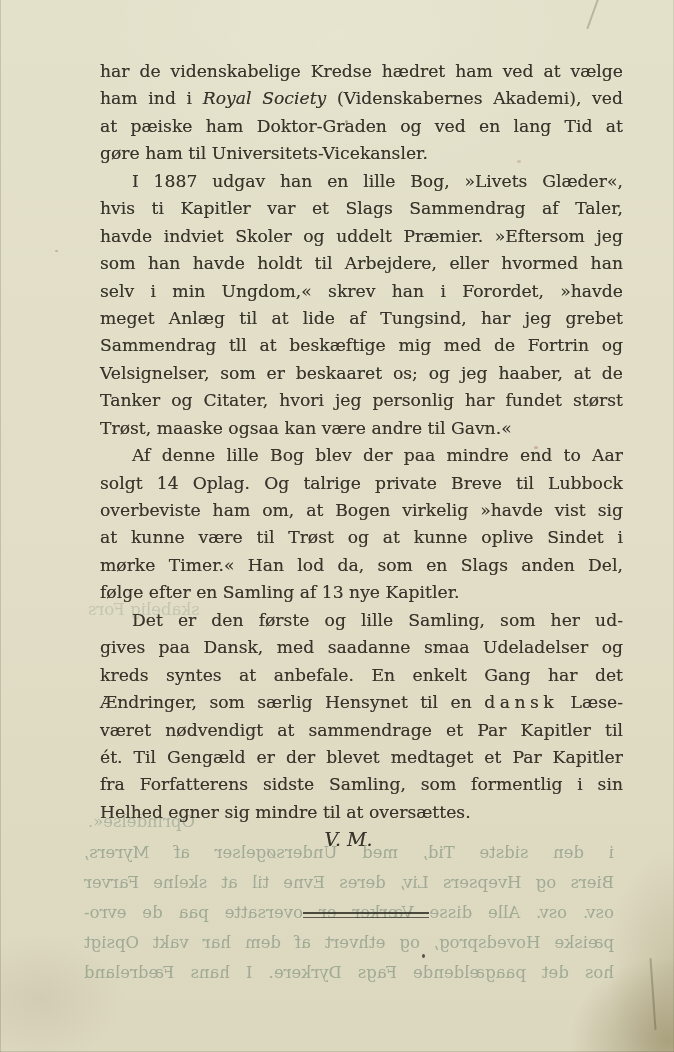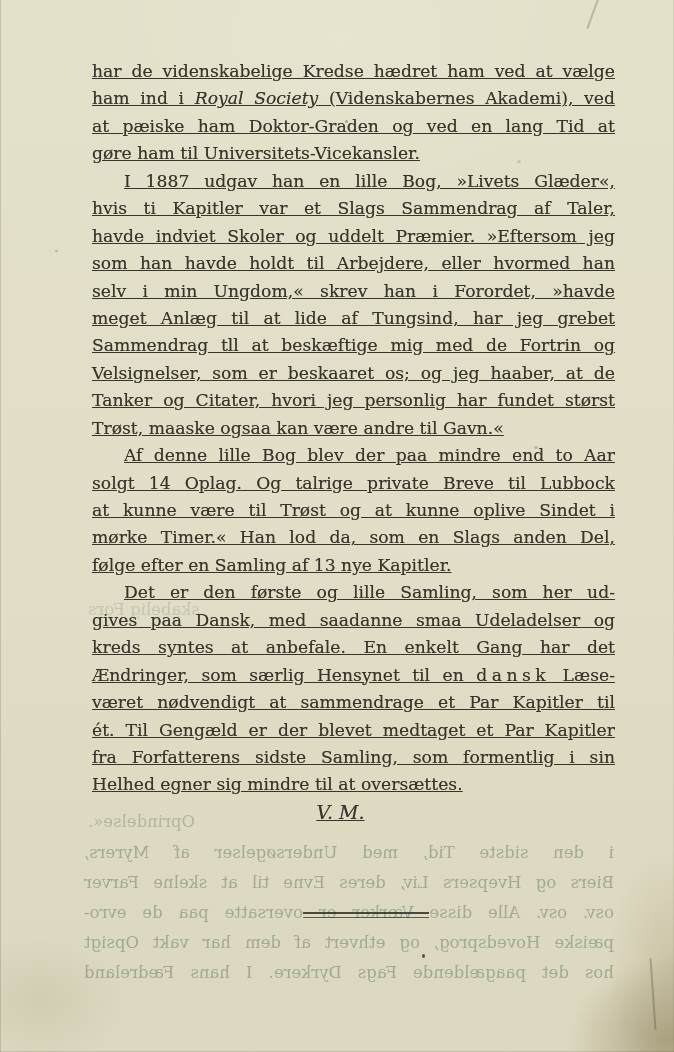--- a/index.html
+++ b/index.html
@@ -24,24 +24,23 @@
     filter:blur(0.55px);
     font-size:16.5px;
   }
   .bleed-block{position:absolute;top:838px;right:84px;width:530px;}
   .bleed-line{height:30px;line-height:30px;text-align:justify;text-align-last:justify;white-space:nowrap;}
   .bleed-frag{position:absolute;white-space:nowrap;}
   .frag-1{top:812px;right:88px;opacity:.75;}
   .frag-2{top:600px;right:88px;opacity:.45;}
   
   .text-block{
-    position:absolute;left:92px;top:58px;width:523px;
+    position:absolute;left:100px;top:58px;width:523px;
     color:#38342c;font-size:17.2px;
     text-shadow:0 0 .5px rgba(56,52,44,.55);
-    text-decoration:underline;
   }
   .line{
     height:27.45px;line-height:27.45px;
     text-align:justify;text-align-last:justify;
     white-space:nowrap;
   }
   .line.noj{text-align-last:left;}
   .line.ind{text-indent:32px;}
   .it{font-style:italic;}
   .sp{letter-spacing:4.5px;}
@@ -102,20 +101,21 @@
         <div class="line"><span>selv i min Ungdom,« skrev han i Forordet, »havde</span></div>
         <div class="line"><span>meget Anlæg til at lide af Tungsind, har jeg grebet</span></div>
         <div class="line"><span>Sammendrag tll at beskæftige mig med de Fortrin og</span></div>
         <div class="line"><span>Velsignelser, som er beskaaret os; og jeg haaber, at de</span></div>
         <div class="line"><span>Tanker og Citater, hvori jeg personlig har fundet størst</span></div>
         <div class="line noj"><span>Trøst, maaske ogsaa kan være andre til Gavn.«</span></div>
       </div>
       <div>
         <div class="line ind"><span>Af denne lille Bog blev der paa mindre end to Aar</span></div>
         <div class="line"><span>solgt 14 Oplag.  Og talrige private Breve til Lubbock</span></div>
+        <div class="line"><span>overbeviste ham om, at Bogen virkelig »havde vist sig</span></div>
         <div class="line"><span>at kunne være til Trøst og at kunne oplive Sindet i</span></div>
         <div class="line"><span>mørke Timer.«  Han lod da, som en Slags anden Del,</span></div>
         <div class="line noj"><span>følge efter en Samling af 13 nye Kapitler.</span></div>
       </div>
       <div>
         <div class="line ind"><span>Det er den første og lille Samling, som her ud-</span></div>
         <div class="line"><span>gives paa Dansk, med saadanne smaa Udeladelser og</span></div>
         <div class="line"><span>kreds syntes at anbefale.  En enkelt Gang har det</span></div>
         <div class="line"><span>Ændringer, som særlig Hensynet til en </span><span class="sp">dansk</span><span> Læse-</span></div>
         <div class="line"><span>været nødvendigt at sammendrage et Par Kapitler til</span></div>

